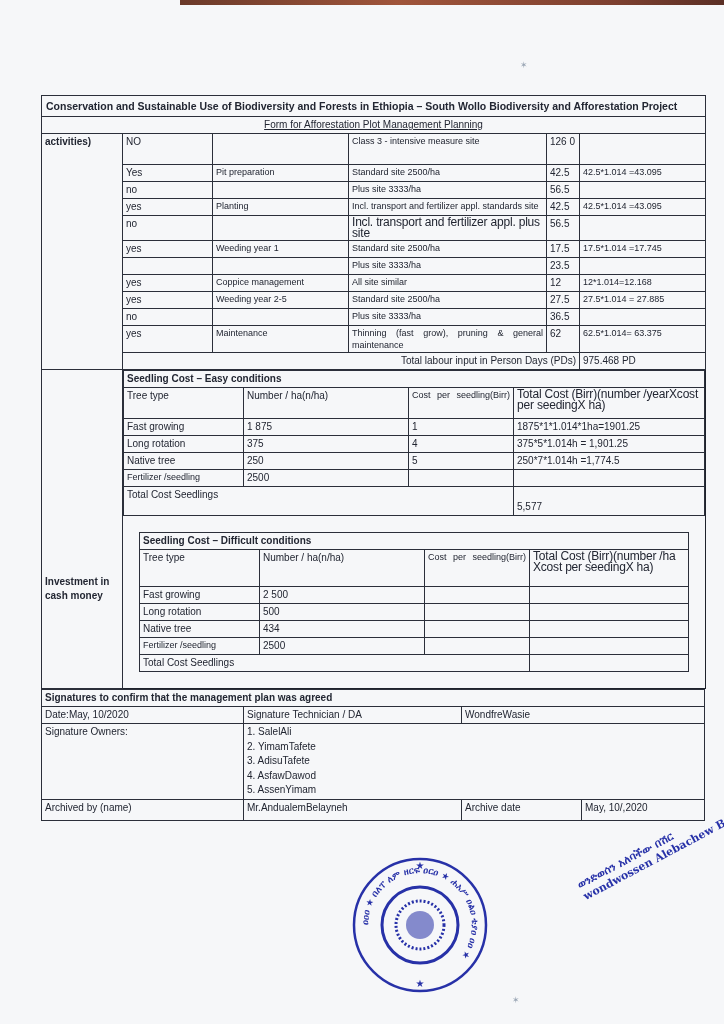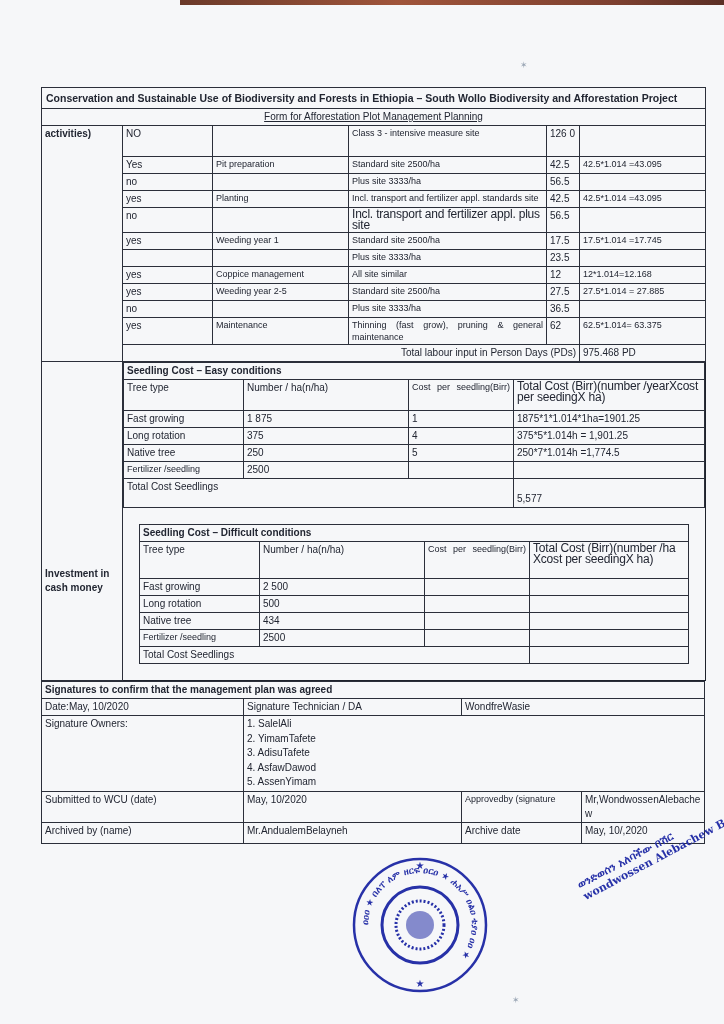--- a/index.html
+++ b/index.html
@@ -8,21 +8,21 @@
       background: #f6f7f9;
       font-family: "Liberation Sans", sans-serif;
       color: #1c1f2a;
     }
     .top-edge {
       position: absolute; left: 180px; top: 0; width: 544px; height: 5px;
       background: linear-gradient(90deg, #6b3a2a, #a0553b 40%, #7d4030 80%, #5b2f25);
     }
     .speck { position: absolute; color: #9aa6b5; font-size: 9px; }
     .page {
-      position: absolute; left: 41px; top: 87px; width: 664px;
+      position: absolute; left: 41px; top: 95px; width: 664px;
     }
     table { border-collapse: collapse; width: 100%; table-layout: fixed; }
     td {
       border: 1px solid #2b2f3a; font-size: 10px; line-height: 14px;
       padding: 1px 3px; vertical-align: top; color: #222632;
     }
     .small { font-size: 9px; line-height: 12px; }
     .xsmall { font-size: 12px; line-height: 11px; letter-spacing: -0.2px; }
     .bold { font-weight: bold; }
     .title-cell { font-weight: bold; font-size: 10.5px; line-height: 16px; padding: 2px 4px; }
@@ -275,26 +275,20 @@
       <td>Signature Owners:</td>
       <td colspan="3">
         <span class="sig-name"><span>1. Salel</span><span class="last">Ali</span></span>
         <span class="sig-name"><span>2.  Yimam</span><span class="last">Tafete</span></span>
         <span class="sig-name"><span>3. Adisu</span><span class="last">Tafete</span></span>
         <span class="sig-name"><span>4. Asfaw</span><span class="last">Dawod</span></span>
         <span class="sig-name"><span>5. Assen</span><span class="last">Yimam</span></span>
       </td>
     </tr>
     <tr>
-      <td style="height:26px">Submitted to WCU (date)</td>
-      <td>May, 10/2020</td>
-      <td class="small">Approvedby (signature</td>
-      <td style="word-break:break-all">Mr,WondwossenAlebachew</td>
-    </tr>
-    <tr>
       <td style="height:18px">Archived by (name)</td>
       <td>Mr.AndualemBelayneh</td>
       <td>Archive date</td>
       <td>May, 10/,2020</td>
     </tr>
   </tbody>
     </table>
 </div>
 
 <svg class="stamp" viewBox="0 0 140 140">

